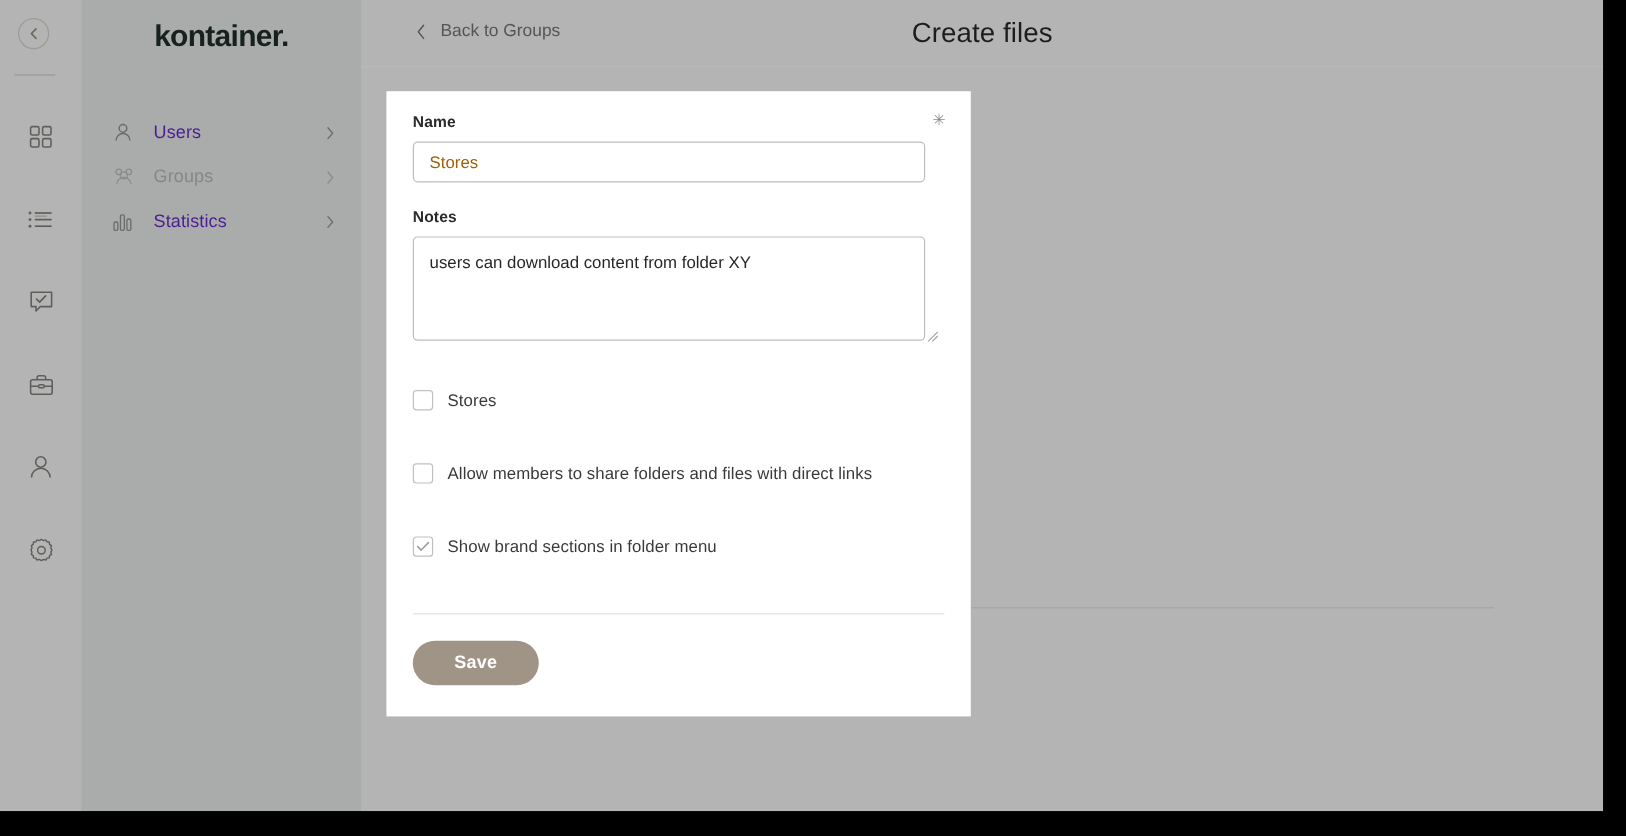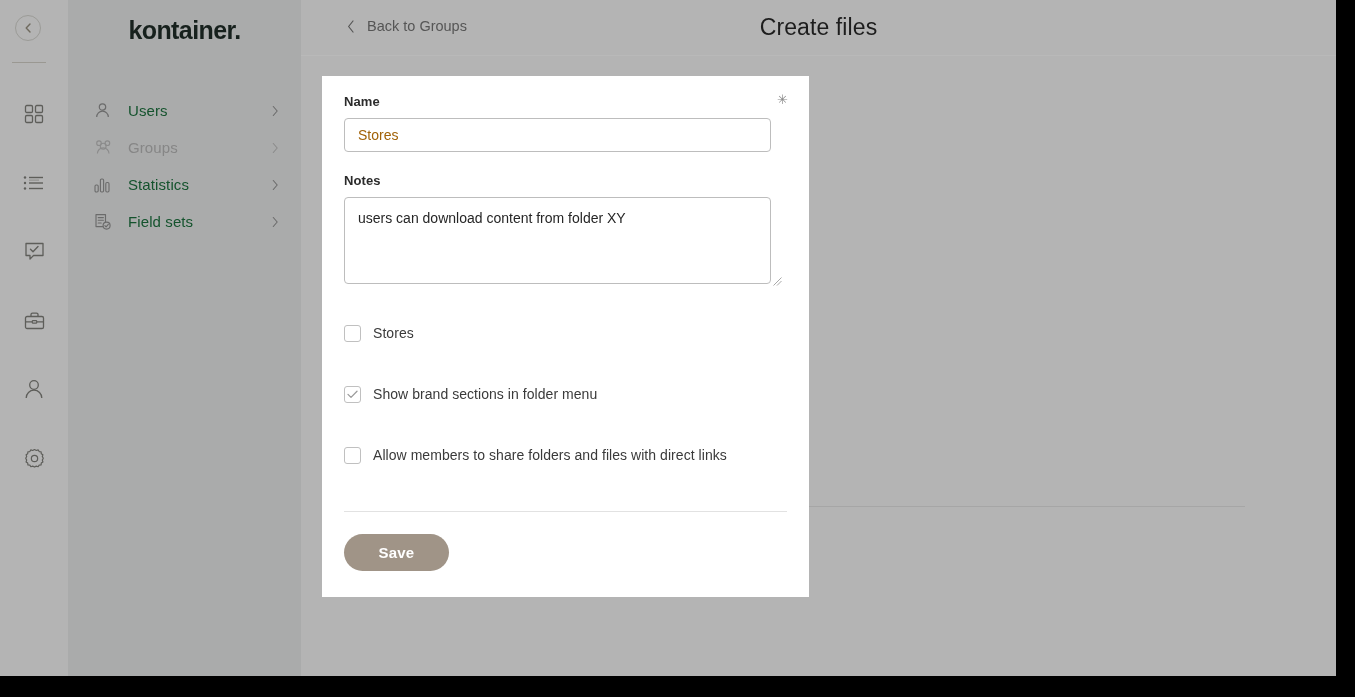--- a/index.html
+++ b/index.html
@@ -104,21 +104,21 @@
   .nav-icon {
     width: 22px;
     display: flex;
     align-items: center;
     justify-content: flex-start;
     margin-right: 12px;
   }
   .nav-icon svg { display: block; }
   .nav-label {
     font-size: 15px;
-    color: #14532d;
+    color: #4c1d95;
     letter-spacing: 0.1px;
   }
   .nav-item.muted .nav-label { color: #868686; }
   .nav-chevron {
     position: absolute;
     right: 22px;
     top: 50%;
     transform: translateY(-50%);
     display: flex;
   }
@@ -432,36 +432,20 @@
             </svg>
           </span>
           <span class="nav-label">Statistics</span>
           <span class="nav-chevron">
             <svg width="7" height="11" viewBox="0 0 7 11">
               <path d="M1.3 1 L5.2 5.5 L1.3 10" fill="none" stroke="#6b6b6b" stroke-width="1.1" stroke-linecap="round" stroke-linejoin="round"></path>
             </svg>
           </span>
         </div>
 
-        <div class="nav-item">
-          <span class="nav-icon">
-            <svg width="18" height="18" viewBox="0 0 18 18">
-              <path d="M2 1.6 h9.5 v12 H2 z" fill="none" stroke="#6b6b6b" stroke-width="1.15" stroke-linejoin="round"></path>
-              <path d="M4.2 4.6 h5.2 M4.2 7.3 h5.2 M4.2 10 h3" stroke="#6b6b6b" stroke-width="1.1" stroke-linecap="round"></path>
-              <circle cx="12.6" cy="12.6" r="3.5" fill="#aaabab" stroke="#6b6b6b" stroke-width="1.15"></circle>
-              <path d="M10.9 12.6 L12.1 13.9 L14.3 11.4" fill="none" stroke="#6b6b6b" stroke-width="1.15" stroke-linecap="round" stroke-linejoin="round"></path>
-            </svg>
-          </span>
-          <span class="nav-label">Field sets</span>
-          <span class="nav-chevron">
-            <svg width="7" height="11" viewBox="0 0 7 11">
-              <path d="M1.3 1 L5.2 5.5 L1.3 10" fill="none" stroke="#6b6b6b" stroke-width="1.1" stroke-linecap="round" stroke-linejoin="round"></path>
-            </svg>
-          </span>
-        </div>
 
       </div>
     </div>
 
     <div class="main">
       <div class="topbar">
 
         <div class="back-link">
           <span class="chev">
             <svg width="8" height="13" viewBox="0 0 8 13">
@@ -493,38 +477,38 @@
           <span class="resize-grip">
             <svg width="9" height="9" viewBox="0 0 9 9">
               <path d="M8.5 0.5 L0.5 8.5 M8.5 4 L4 8.5" stroke="#9e9e9e" stroke-width="0.9"></path>
             </svg>
           </span>
         </div>
 
         <div class="check-row first">
           <span class="checkbox"></span>
           <span class="check-label">Stores</span>
+        </div>
+
+        <div class="check-row">
+          <span class="checkbox"></span>
+          <span class="check-label">Allow members to share folders and files with direct links</span>
         </div>
 
         <div class="check-row">
           <span class="checkbox">
             <span>
               <svg width="11" height="9" viewBox="0 0 11 9">
                 <path d="M1 4.4 L4 7.4 L10 1.2" fill="none" stroke="#9b9b9b" stroke-width="1.3" stroke-linecap="round" stroke-linejoin="round"></path>
               </svg>
             </span>
           </span>
           <span class="check-label">Show brand sections in folder menu</span>
         </div>
 
-        <div class="check-row">
-          <span class="checkbox"></span>
-          <span class="check-label">Allow members to share folders and files with direct links</span>
-        </div>
-
         <div class="card-divider"></div>
       </div>
 
       <div class="card-footer">
         <button class="save-btn">Save</button>
       </div>
     </div>
 
   </div>
 

